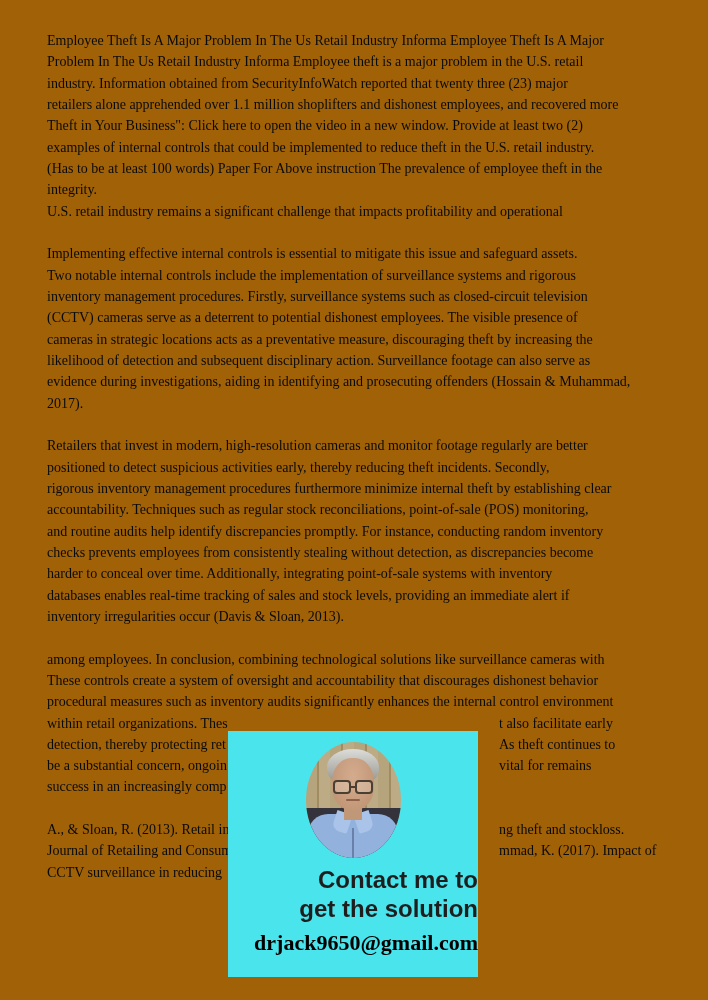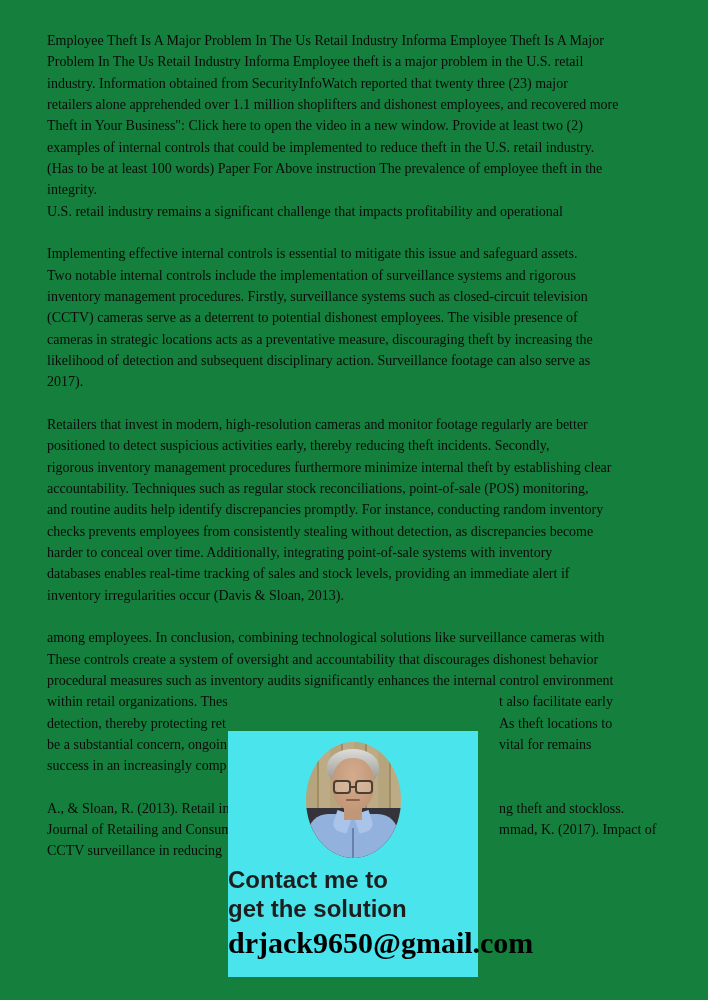--- a/index.html
+++ b/index.html
@@ -1,29 +1,29 @@
 <!DOCTYPE html>
 <html><head>
 <meta charset="utf-8">
 <style>
   html,body{margin:0;padding:0;}
   body{width:708px;height:1000px;background:#ffffff;position:relative;overflow:hidden;
        font-family:"Liberation Serif","DejaVu Serif",serif;}
-  .page{position:absolute;left:0;top:0;width:708px;height:1000px;background:#15803d;}
+  .page{position:absolute;left:0;top:0;width:708px;height:1000px;background:#a16207;}
 
   
   .doc-text{position:absolute;left:47px;top:30px;width:625px;
             font-size:14px;line-height:21.33px;color:#0a0a0a;z-index:1;}
   .paragraph{margin:0 0 21.33px 0;}
   .line{white-space:nowrap;position:relative;height:21.33px;}
   .frag-right{position:absolute;left:432px;top:0;margin-left:20px;}
 
   
   .contact-card{position:absolute;left:228px;top:731px;width:250px;height:246px;
-                z-index:10;text-align:left;}
+                z-index:10;text-align:right;}
 
   
   .portrait{position:relative;width:95px;height:116px;margin:11px auto 0 auto;
             border-radius:50%;overflow:hidden;
             background:repeating-linear-gradient(90deg,#b6a47c 0px,#b6a47c 11px,#a08c60 11px,#a08c60 13px,#bcab84 13px,#bcab84 24px);}
   .dark-band{position:absolute;left:0;right:0;top:66px;bottom:0;background:#34323a;}
   .shirt{position:absolute;bottom:0;left:50%;transform:translateX(-50%);
          width:90px;height:44px;background:#92b2dd;border-radius:20px 20px 0 0;}
   .collar-left,.collar-right{position:absolute;top:-2px;width:16px;height:20px;background:#a9c3e9;}
   .collar-left{left:26px;transform:rotate(18deg);border-radius:0 0 2px 8px;}
@@ -38,21 +38,21 @@
         background:radial-gradient(ellipse at 50% 35%,#d4ac8d,#bb9071);border-radius:46% 46% 44% 44%;}
   .glasses{position:absolute;top:22px;left:0;width:42px;display:flex;justify-content:center;align-items:center;}
   .lens{width:14px;height:10px;border:2px solid #4a3f33;border-radius:4px;background:rgba(235,225,210,0.30);}
   .bridge{width:4px;height:2px;background:#4a3f33;}
   .mouth{position:absolute;bottom:9px;left:50%;transform:translateX(-50%);
          width:14px;height:2px;background:#8d6248;border-radius:2px;}
 
   .contact-heading{margin-top:7px;font-family:"Liberation Sans","DejaVu Sans",sans-serif;
                    font-weight:700;font-size:24px;line-height:29px;color:#1e1e1e;}
   .contact-email{margin-top:7px;font-family:"Liberation Serif","DejaVu Serif",serif;
-                 font-weight:700;font-size:30px;line-height:26px;color:#000000;}
+                 font-weight:700;font-size:22px;line-height:26px;color:#000000;}
 </style>
 </head>
 <body>
 
 <div class="page">
 
   <div class="doc-text">
       <div class="paragraph">
         <div class="line">Employee Theft Is A Major Problem In The Us Retail Industry Informa Employee Theft Is A Major</div>
         <div class="line">Problem In The Us Retail Industry Informa Employee theft is a major problem in the U.S. retail</div>
@@ -64,39 +64,40 @@
         <div class="line">integrity.</div>
         <div class="line">U.S. retail industry remains a significant challenge that impacts profitability and operational</div>
       </div>
       <div class="paragraph">
         <div class="line">Implementing effective internal controls is essential to mitigate this issue and safeguard assets.</div>
         <div class="line">Two notable internal controls include the implementation of surveillance systems and rigorous</div>
         <div class="line">inventory management procedures. Firstly, surveillance systems such as closed-circuit television</div>
         <div class="line">(CCTV) cameras serve as a deterrent to potential dishonest employees. The visible presence of</div>
         <div class="line">cameras in strategic locations acts as a preventative measure, discouraging theft by increasing the</div>
         <div class="line">likelihood of detection and subsequent disciplinary action. Surveillance footage can also serve as</div>
+        <div class="line">evidence during investigations, aiding in identifying and prosecuting offenders (Hossain &amp; Muhammad,</div>
         <div class="line">2017).</div>
       </div>
       <div class="paragraph">
         <div class="line">Retailers that invest in modern, high-resolution cameras and monitor footage regularly are better</div>
         <div class="line">positioned to detect suspicious activities early, thereby reducing theft incidents. Secondly,</div>
         <div class="line">rigorous inventory management procedures furthermore minimize internal theft by establishing clear</div>
         <div class="line">accountability. Techniques such as regular stock reconciliations, point-of-sale (POS) monitoring,</div>
         <div class="line">and routine audits help identify discrepancies promptly. For instance, conducting random inventory</div>
         <div class="line">checks prevents employees from consistently stealing without detection, as discrepancies become</div>
         <div class="line">harder to conceal over time. Additionally, integrating point-of-sale systems with inventory</div>
         <div class="line">databases enables real-time tracking of sales and stock levels, providing an immediate alert if</div>
         <div class="line">inventory irregularities occur (Davis &amp; Sloan, 2013).</div>
       </div>
       <div class="paragraph">
         <div class="line">among employees. In conclusion, combining technological solutions like surveillance cameras with</div>
         <div class="line">These controls create a system of oversight and accountability that discourages dishonest behavior</div>
         <div class="line">procedural measures such as inventory audits significantly enhances the internal control environment</div>
         <div class="line"><span class="frag-left">within retail organizations. Thes</span><span class="frag-right">t also facilitate early</span></div>
-        <div class="line"><span class="frag-left">detection, thereby protecting ret</span><span class="frag-right">As theft locations to</span></div>
+        <div class="line"><span class="frag-left">detection, thereby protecting ret</span><span class="frag-right">As theft continues to</span></div>
         <div class="line"><span class="frag-left">be a substantial concern, ongoin</span><span class="frag-right">vital for remains</span></div>
         <div class="line"><span class="frag-left">success in an increasingly comp</span><span class="frag-right"></span></div>
       </div>
       <div class="paragraph">
         <div class="line"><span class="frag-left">A., &amp; Sloan, R. (2013). Retail in</span><span class="frag-right">ng theft and stockloss.</span></div>
         <div class="line"><span class="frag-left">Journal of Retailing and Consum</span><span class="frag-right">mmad, K. (2017). Impact of</span></div>
         <div class="line"><span class="frag-left">CCTV surveillance in reducing</span><span class="frag-right"></span></div>
       </div>
     </div>
 

